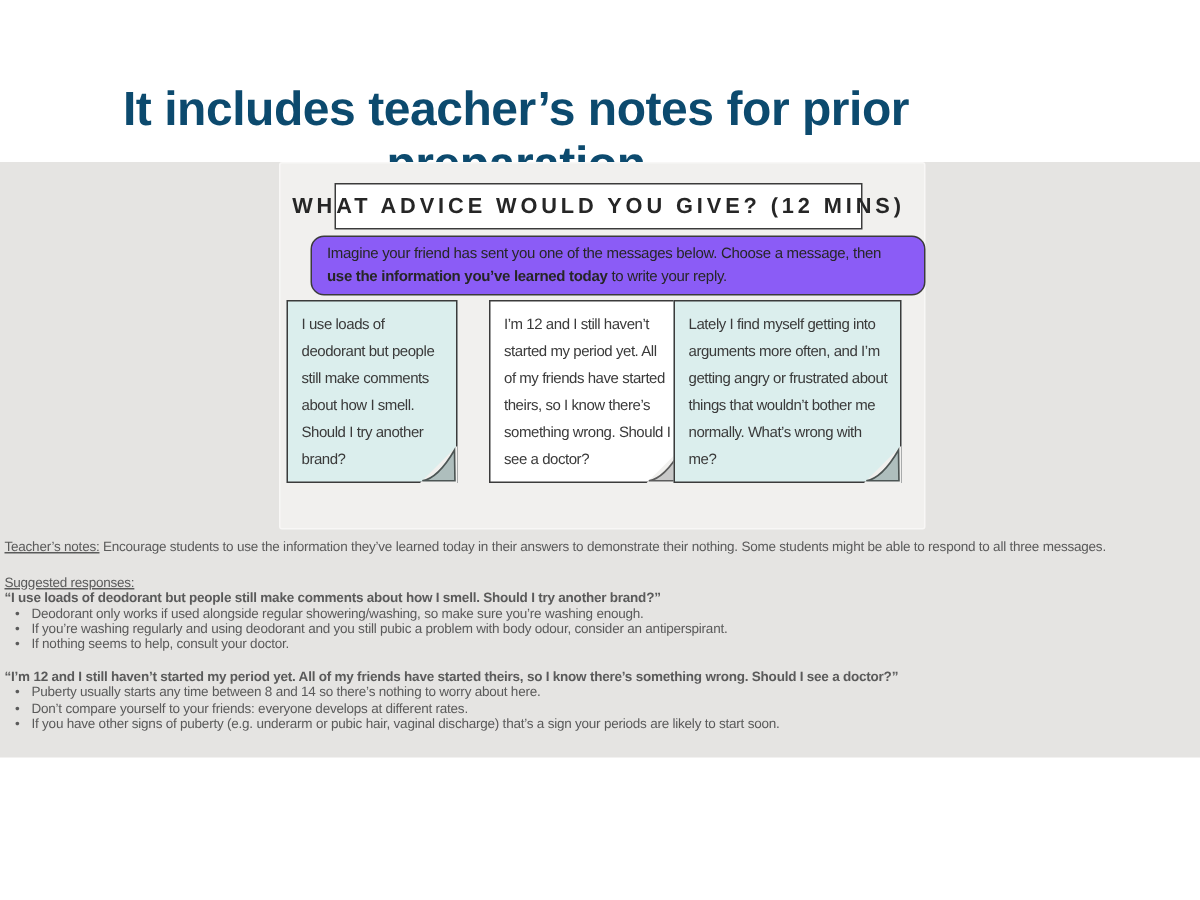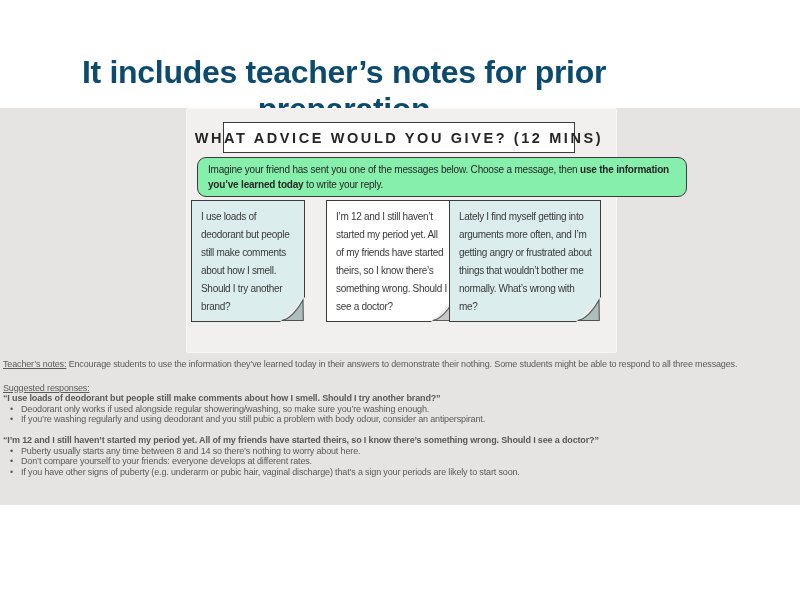--- a/index.html
+++ b/index.html
@@ -45,22 +45,22 @@
     border: 1.5px solid #3b3b3b;
     display: flex; align-items: center; justify-content: center;
     font-size: 14.5px; font-weight: bold;
     letter-spacing: 2.6px;
     color: #262626;
     white-space: nowrap;
     margin-left: 28px;
   }
   .instruction-box {
     position: absolute;
-    left: 10px; top: 48px; width: 490px; height: 40px;
-    background: #86efac;
+    left: 20px; top: 48px; width: 410px; height: 40px;
+    background: #8b5cf6;
     border: 1.4px solid #3b3b3b;
     border-radius: 9px;
     padding: 4px 10px 0 10px;
     font-size: 10px;
     letter-spacing: -0.2px;
     line-height: 15px;
     color: #262626;
   }
   .instruction-box b { letter-spacing: -0.2px; }
 
@@ -152,20 +152,21 @@
   <div class="notes">
 
     <p><span class="label">Teacher’s notes:</span><span> Encourage students to use the information they’ve learned today in their answers to demonstrate their nothing. Some students might be able to respond to all three messages.</span></p>
 
     <p class="suggested"><span class="label">Suggested responses:</span></p>
 
     <p class="quote">“I use loads of deodorant but people still make comments about how I smell. Should I try another brand?”</p>
     <ul>
       <li>Deodorant only works if used alongside regular showering/washing, so make sure you’re washing enough.</li>
       <li>If you’re washing regularly and using deodorant and you still pubic a problem with body odour, consider an antiperspirant.</li>
+      <li>If nothing seems to help, consult your doctor.</li>
     </ul>
 
     <p class="quote second">“I’m 12 and I still haven’t started my period yet. All of my friends have started theirs, so I know there’s something wrong. Should I see a doctor?”</p>
     <ul>
       <li>Puberty usually starts any time between 8 and 14 so there’s nothing to worry about here.</li>
       <li>Don’t compare yourself to your friends: everyone develops at different rates.</li>
       <li>If you have other signs of puberty (e.g. underarm or pubic hair, vaginal discharge) that’s a sign your periods are likely to start soon.</li>
     </ul>
 
   </div>

